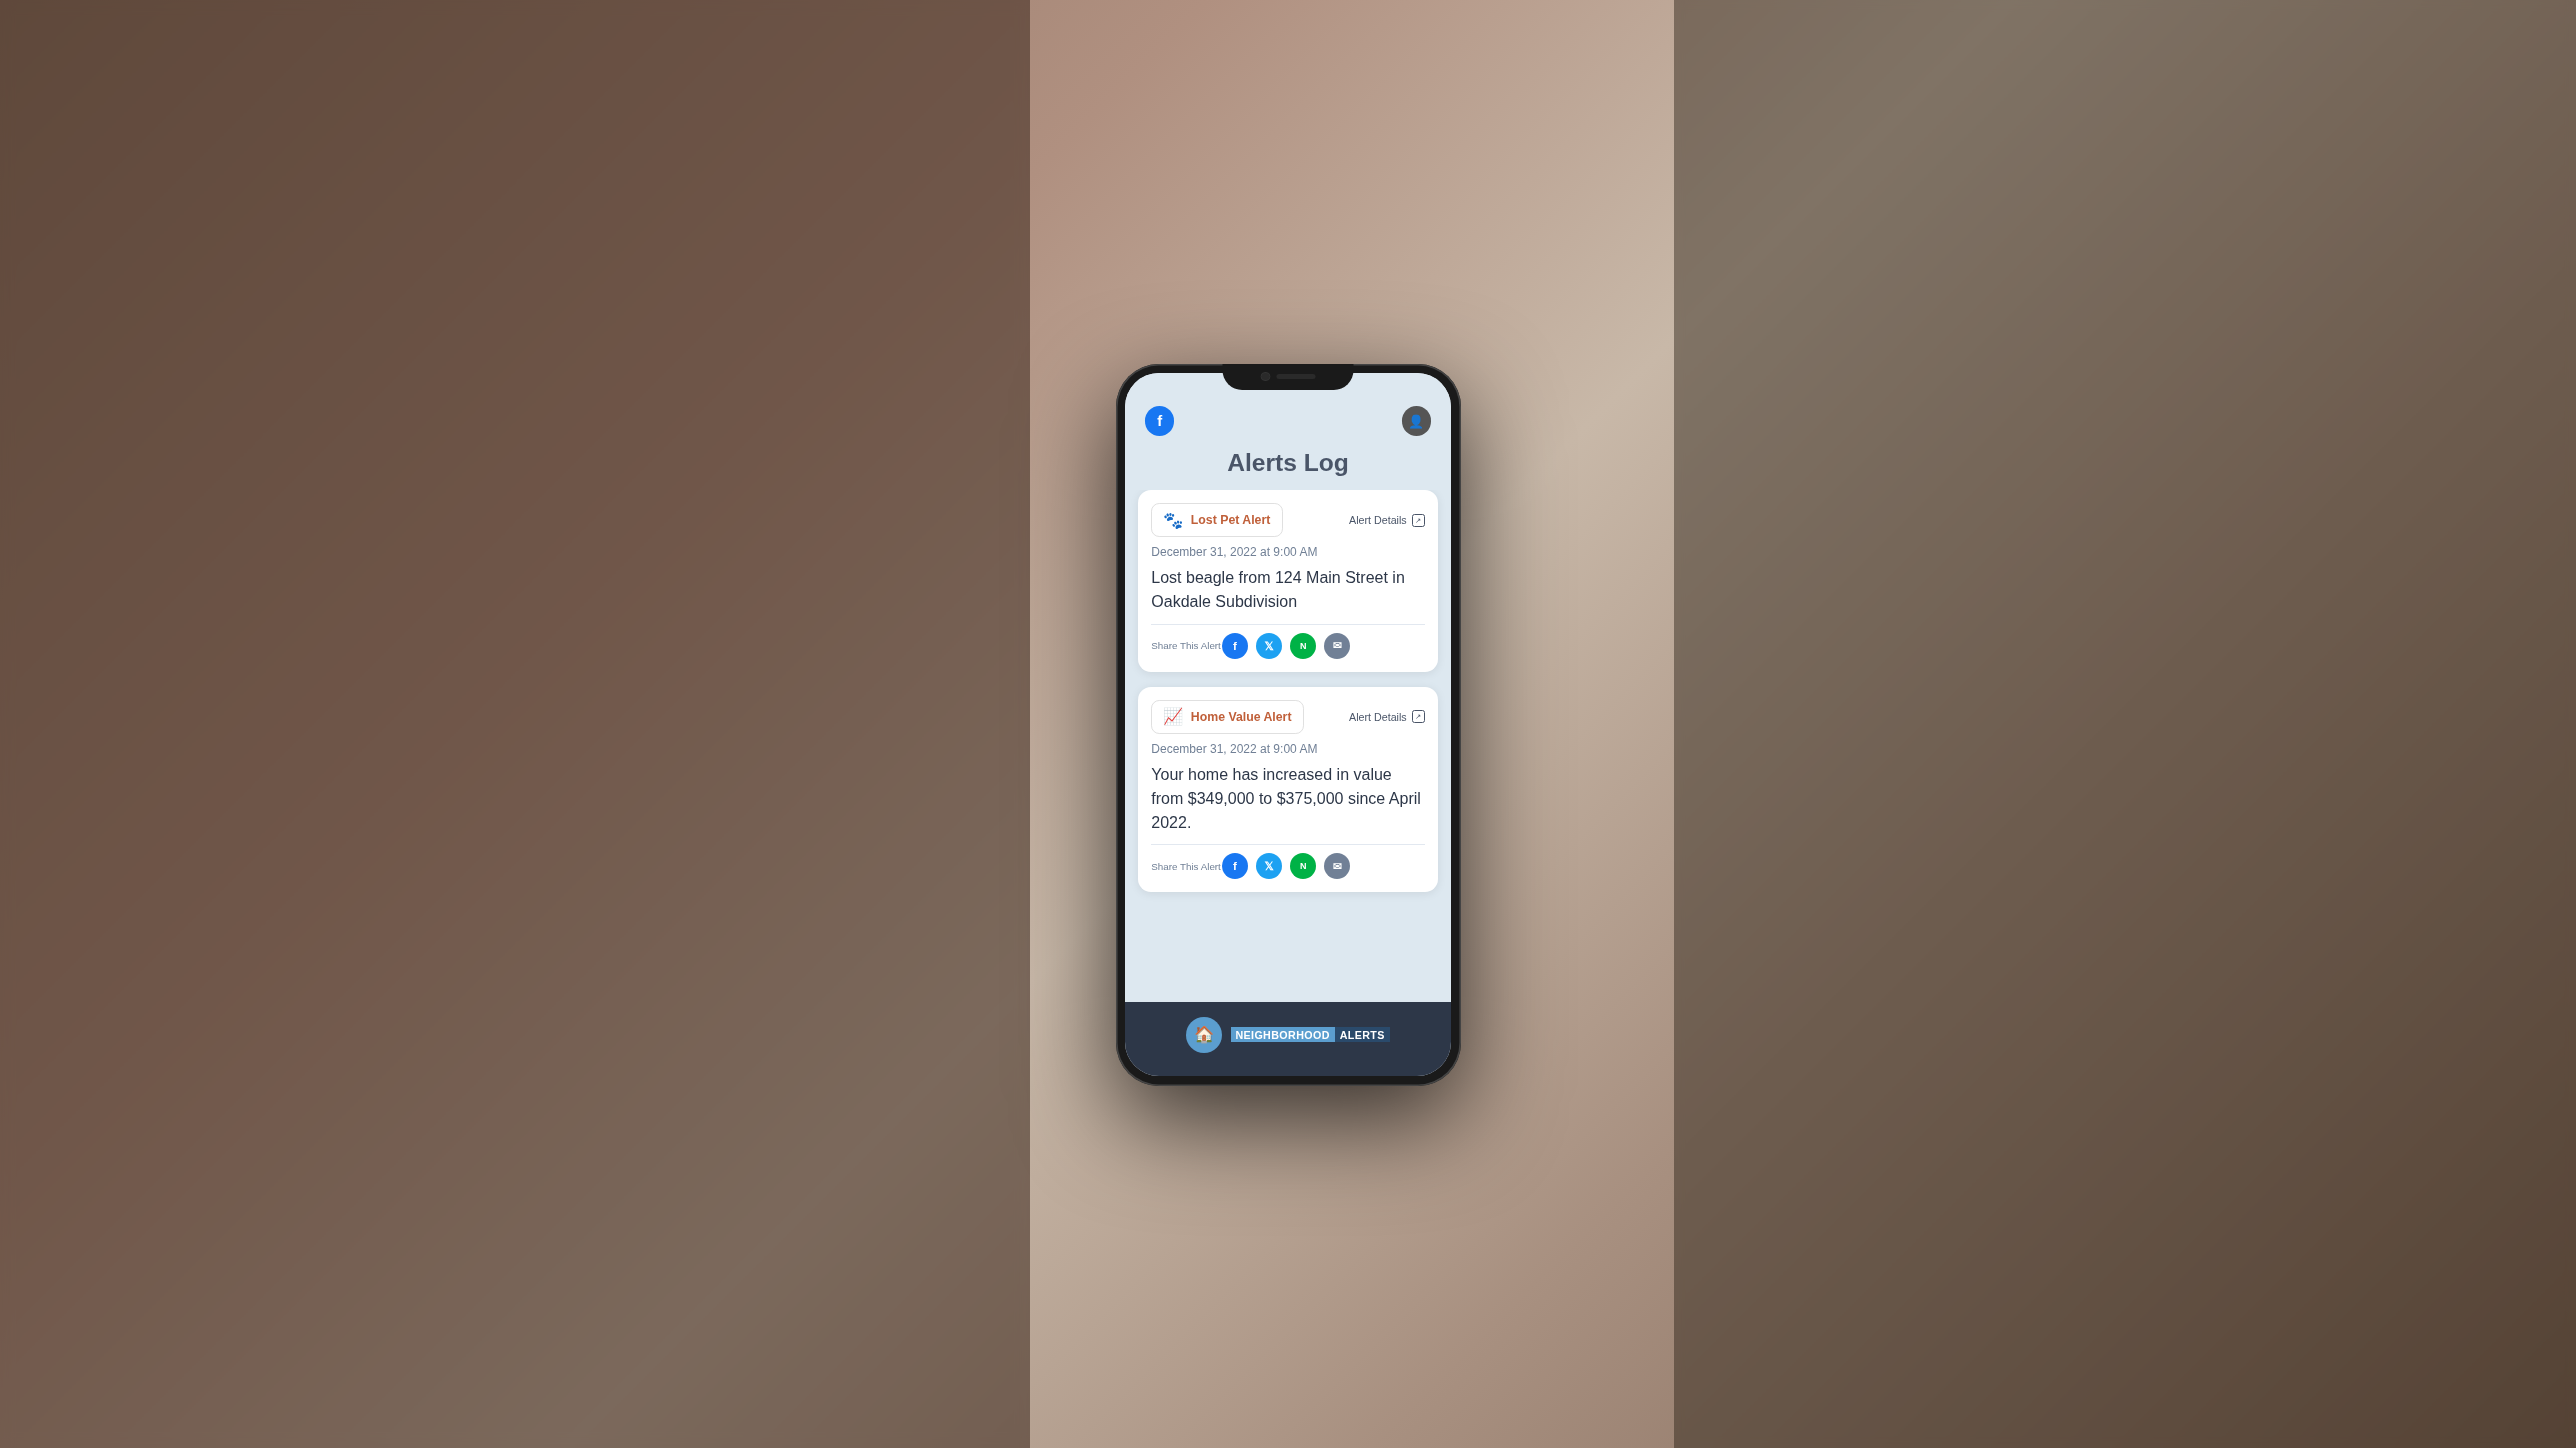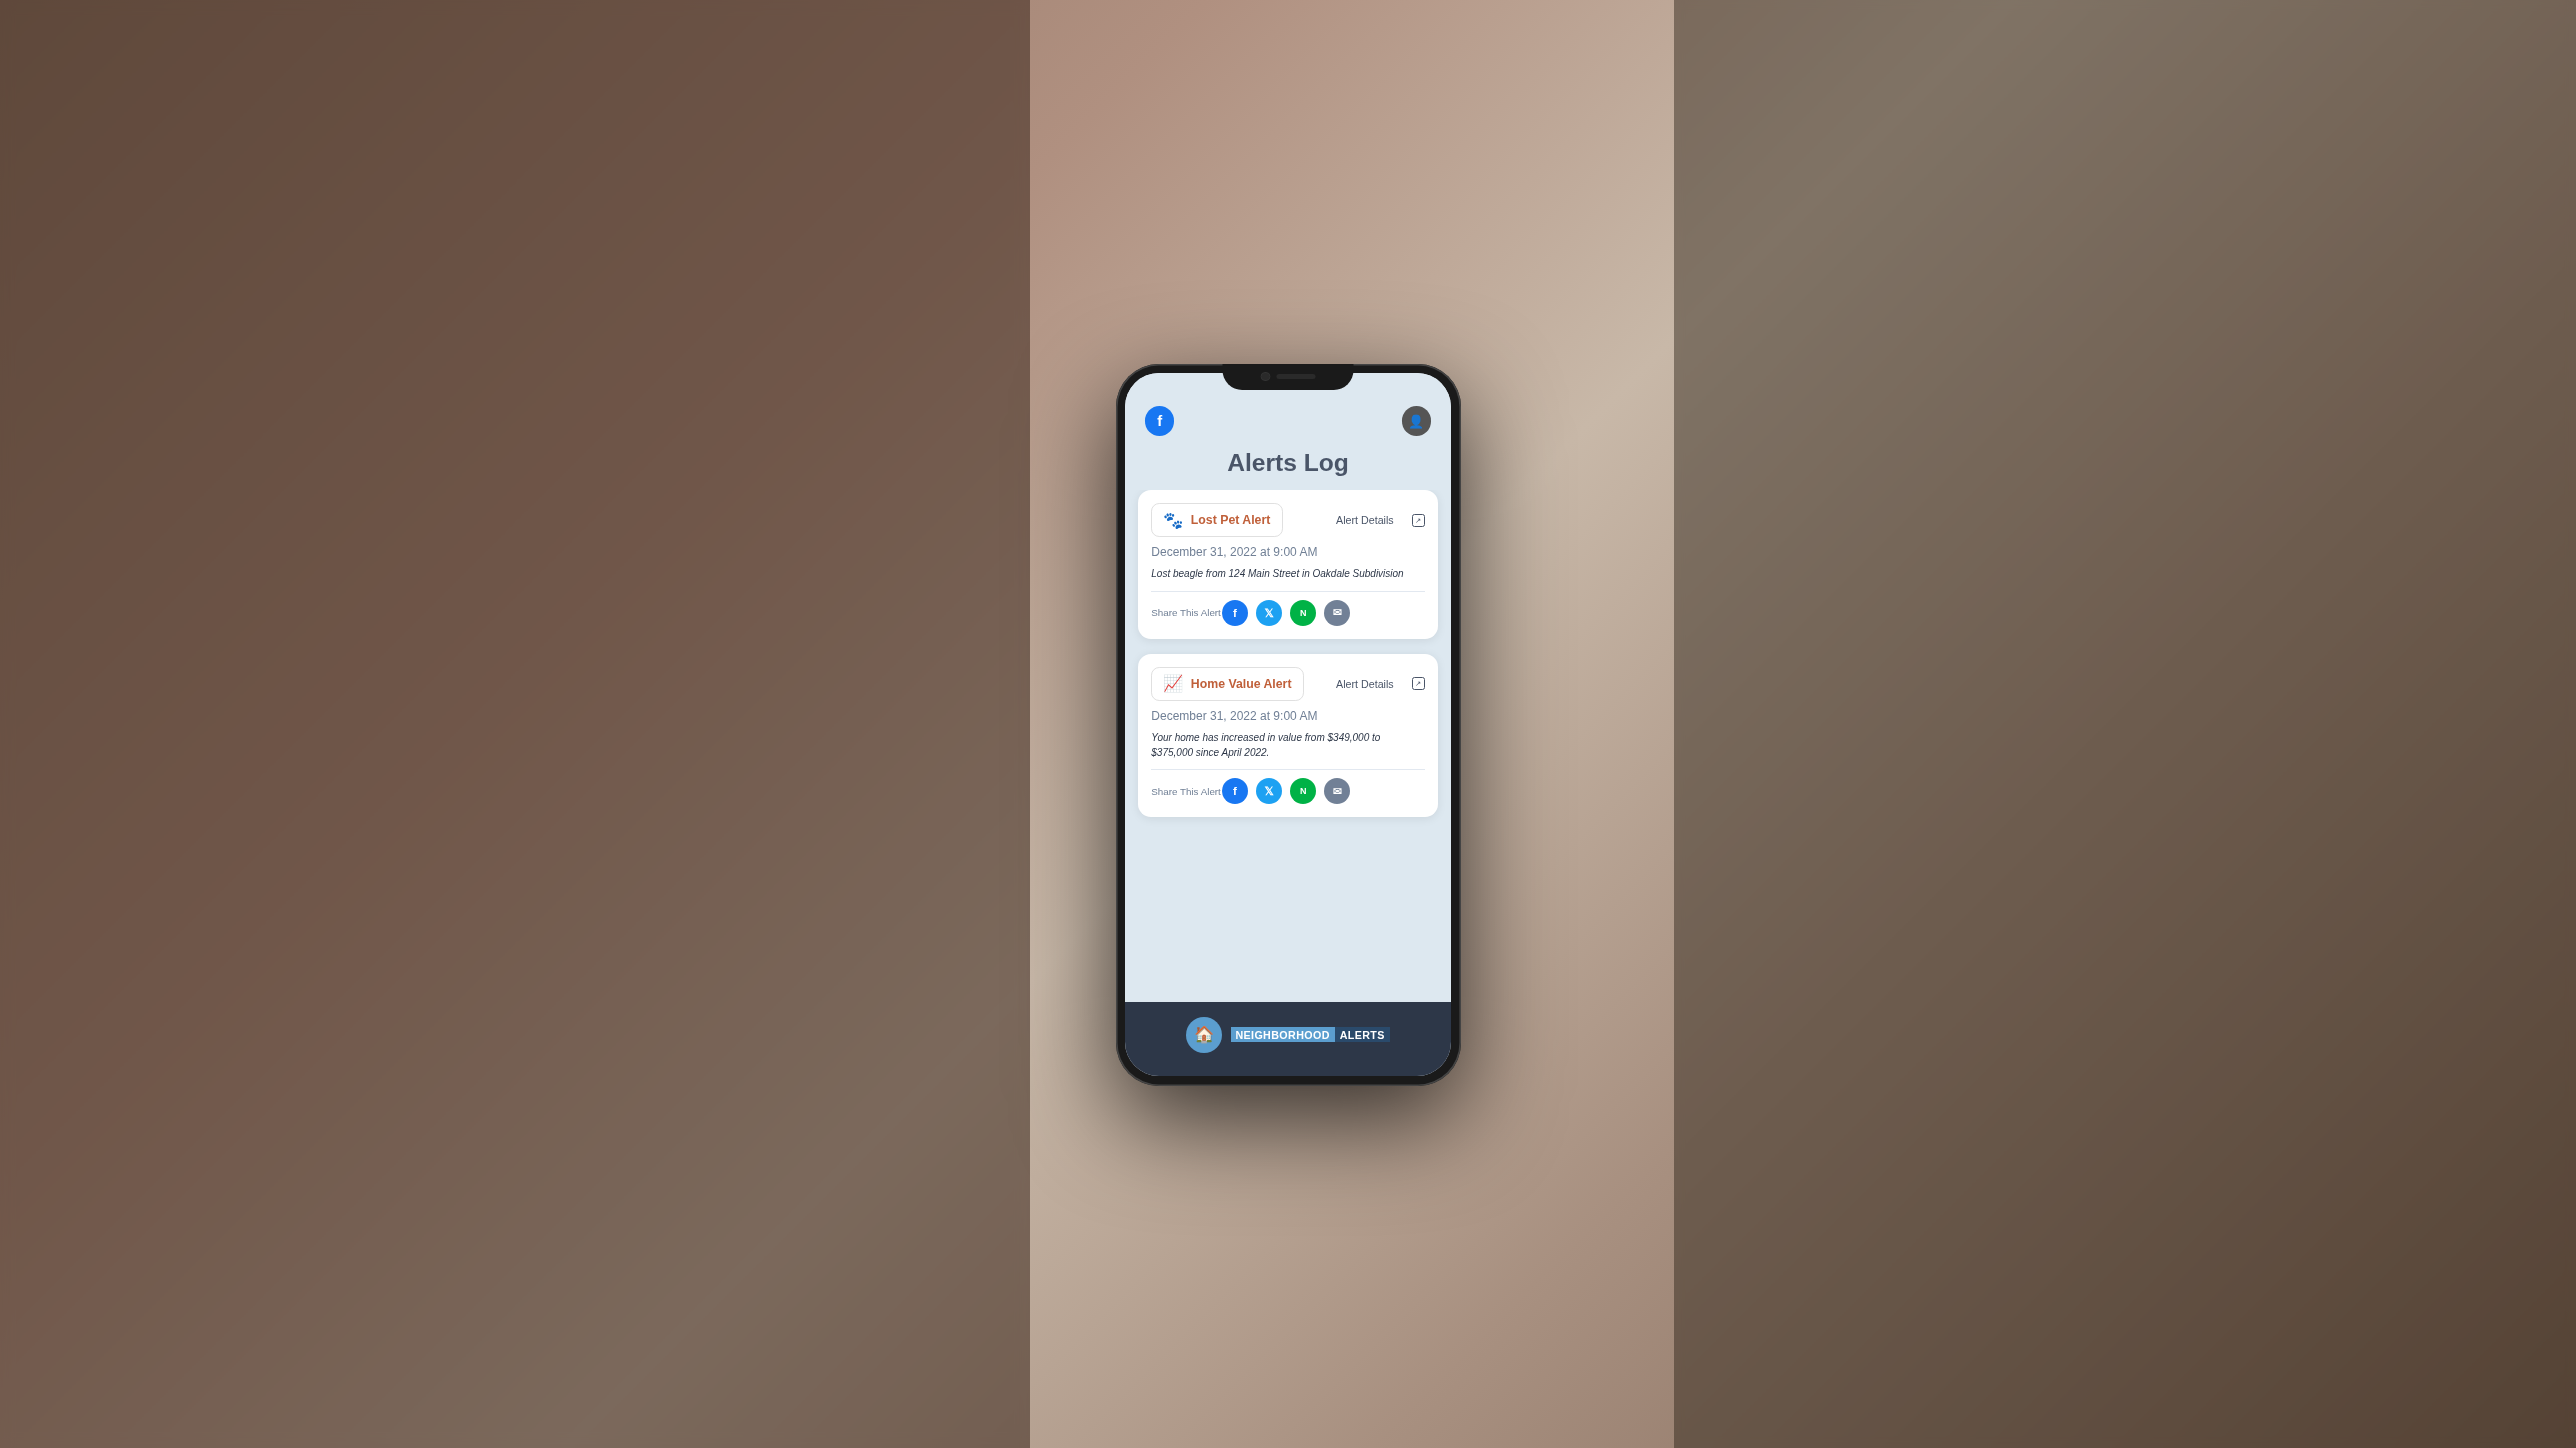--- a/index.html
+++ b/index.html
@@ -185,21 +185,21 @@
     .alert-card-header {
       display: flex;
       align-items: center;
       justify-content: space-between;
       margin-bottom: 8.2px;
     }
 
     .alert-details-link {
       display: flex;
       align-items: center;
-      gap: 18px;
+      gap: 5px;
       font-size: 10.7px;
       color: #4a5568;
       cursor: pointer;
       text-decoration: none;
     }
 
     .alert-details-link .ext-icon {
       width: 13px;
       height: 13px;
       display: inline-flex;
@@ -210,25 +210,24 @@
       font-size: 7.4px;
     }
 
     .alert-date {
       font-size: 12px;
       color: #718096;
       margin-bottom: 6.6px;
     }
 
     .alert-description {
-      font-size: 10px;
+      font-size: 16px;
       color: #2d3748;
       line-height: 1.5;
       margin-bottom: 9.8px;
-      font-style: italic;
     }
 
     .alert-divider {
       height: 0.8px;
       background: #e2e8f0;
       margin-bottom: 8.2px;
     }
 
     
     .share-section {

